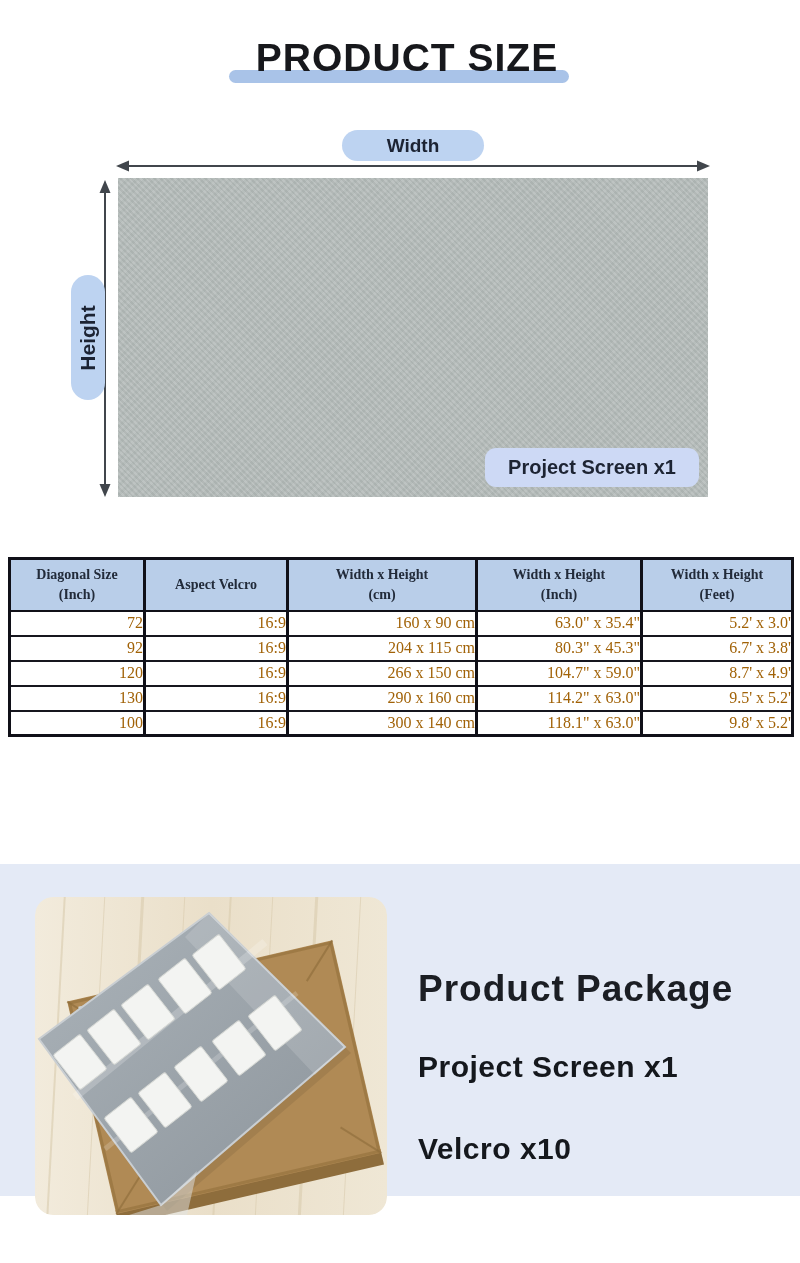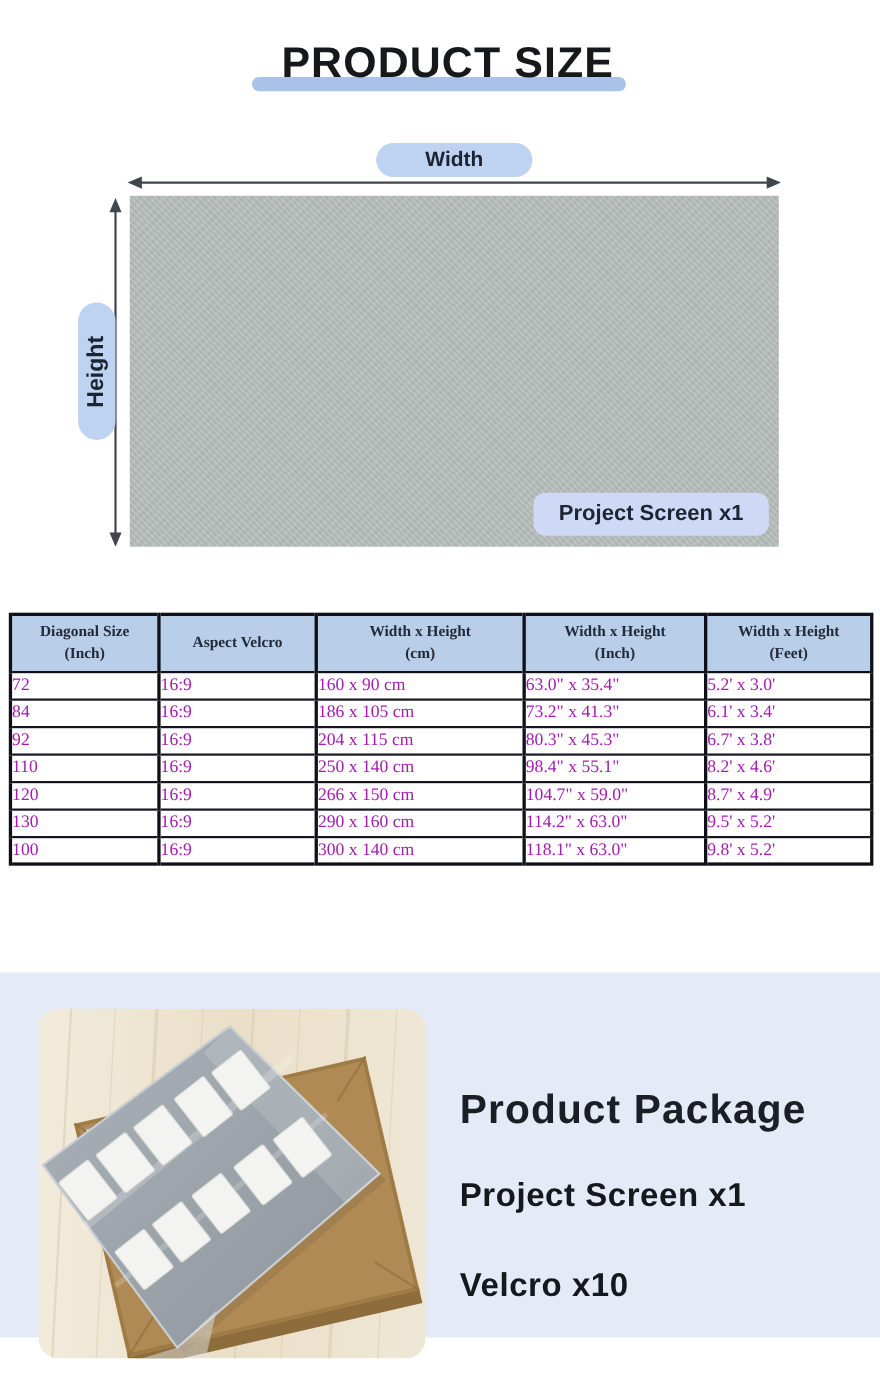--- a/index.html
+++ b/index.html
@@ -35,26 +35,26 @@
                   font-size:20px; font-weight:bold; color:#1d2433; }
 
   
   .table-wrap { position:absolute; top:557px; left:8px; }
   table.size-table { border-collapse:collapse; table-layout:fixed; width:783px;
                      border:3px solid #101018; background:#ffffff;font-family:Liberation Serif, serif; }
   table.size-table th { background:var(--table_header_bg,#b9cee9); color:#222b3a;
                         font-size:14px; font-weight:bold; line-height:1.4;
                         height:52px; text-align:center; vertical-align:middle;
                         white-space:pre-line; border:3px solid #101018; border-top-width:2px; border-bottom-width:2px; }
-  table.size-table td { font-size:16px; color:#a21caf; text-align:left; vertical-align:middle;
+  table.size-table td { font-size:16px; color:#a16207; text-align:right; vertical-align:middle;
                         height:25px; border-left:3px solid #101018; border-right:3px solid #101018;
                         border-top:2px solid #16161e; }
 
   
-  .package-section { position:absolute; left:0; top:884px; width:800px; height:332px;
+  .package-section { position:absolute; left:0; top:864px; width:800px; height:332px;
                      background:var(--section_bg,#e4eaf6); }
   .package-photo { position:absolute; left:35px; top:33px; width:352px; height:318px;
                    border-radius:18px; overflow:hidden; }
   .package-heading { position:absolute; left:418px; top:104px; font-size:37px; font-weight:bold;
                      letter-spacing:1px; color:#1b1e24; }
   .package-item-1 { position:absolute; left:418px; top:186px; font-size:30px; font-weight:bold;
                     letter-spacing:0.5px; color:#15181d; }
   .package-item-2 { position:absolute; left:418px; top:268px; font-size:30px; font-weight:bold;
                     letter-spacing:0.5px; color:#15181d; }
 </style>
@@ -117,39 +117,25 @@
       </thead>
       <tbody>
           <tr>
             <td>72</td>
             <td>16:9</td>
             <td>160 x 90 cm</td>
             <td>63.0" x 35.4"</td>
             <td>5.2' x 3.0'</td>
           </tr>
           <tr>
-            <td>84</td>
-            <td>16:9</td>
-            <td>186 x 105 cm</td>
-            <td>73.2" x 41.3"</td>
-            <td>6.1' x 3.4'</td>
-          </tr>
-          <tr>
             <td>92</td>
             <td>16:9</td>
             <td>204 x 115 cm</td>
             <td>80.3" x 45.3"</td>
             <td>6.7' x 3.8'</td>
-          </tr>
-          <tr>
-            <td>110</td>
-            <td>16:9</td>
-            <td>250 x 140 cm</td>
-            <td>98.4" x 55.1"</td>
-            <td>8.2' x 4.6'</td>
           </tr>
           <tr>
             <td>120</td>
             <td>16:9</td>
             <td>266 x 150 cm</td>
             <td>104.7" x 59.0"</td>
             <td>8.7' x 4.9'</td>
           </tr>
           <tr>
             <td>130</td>

